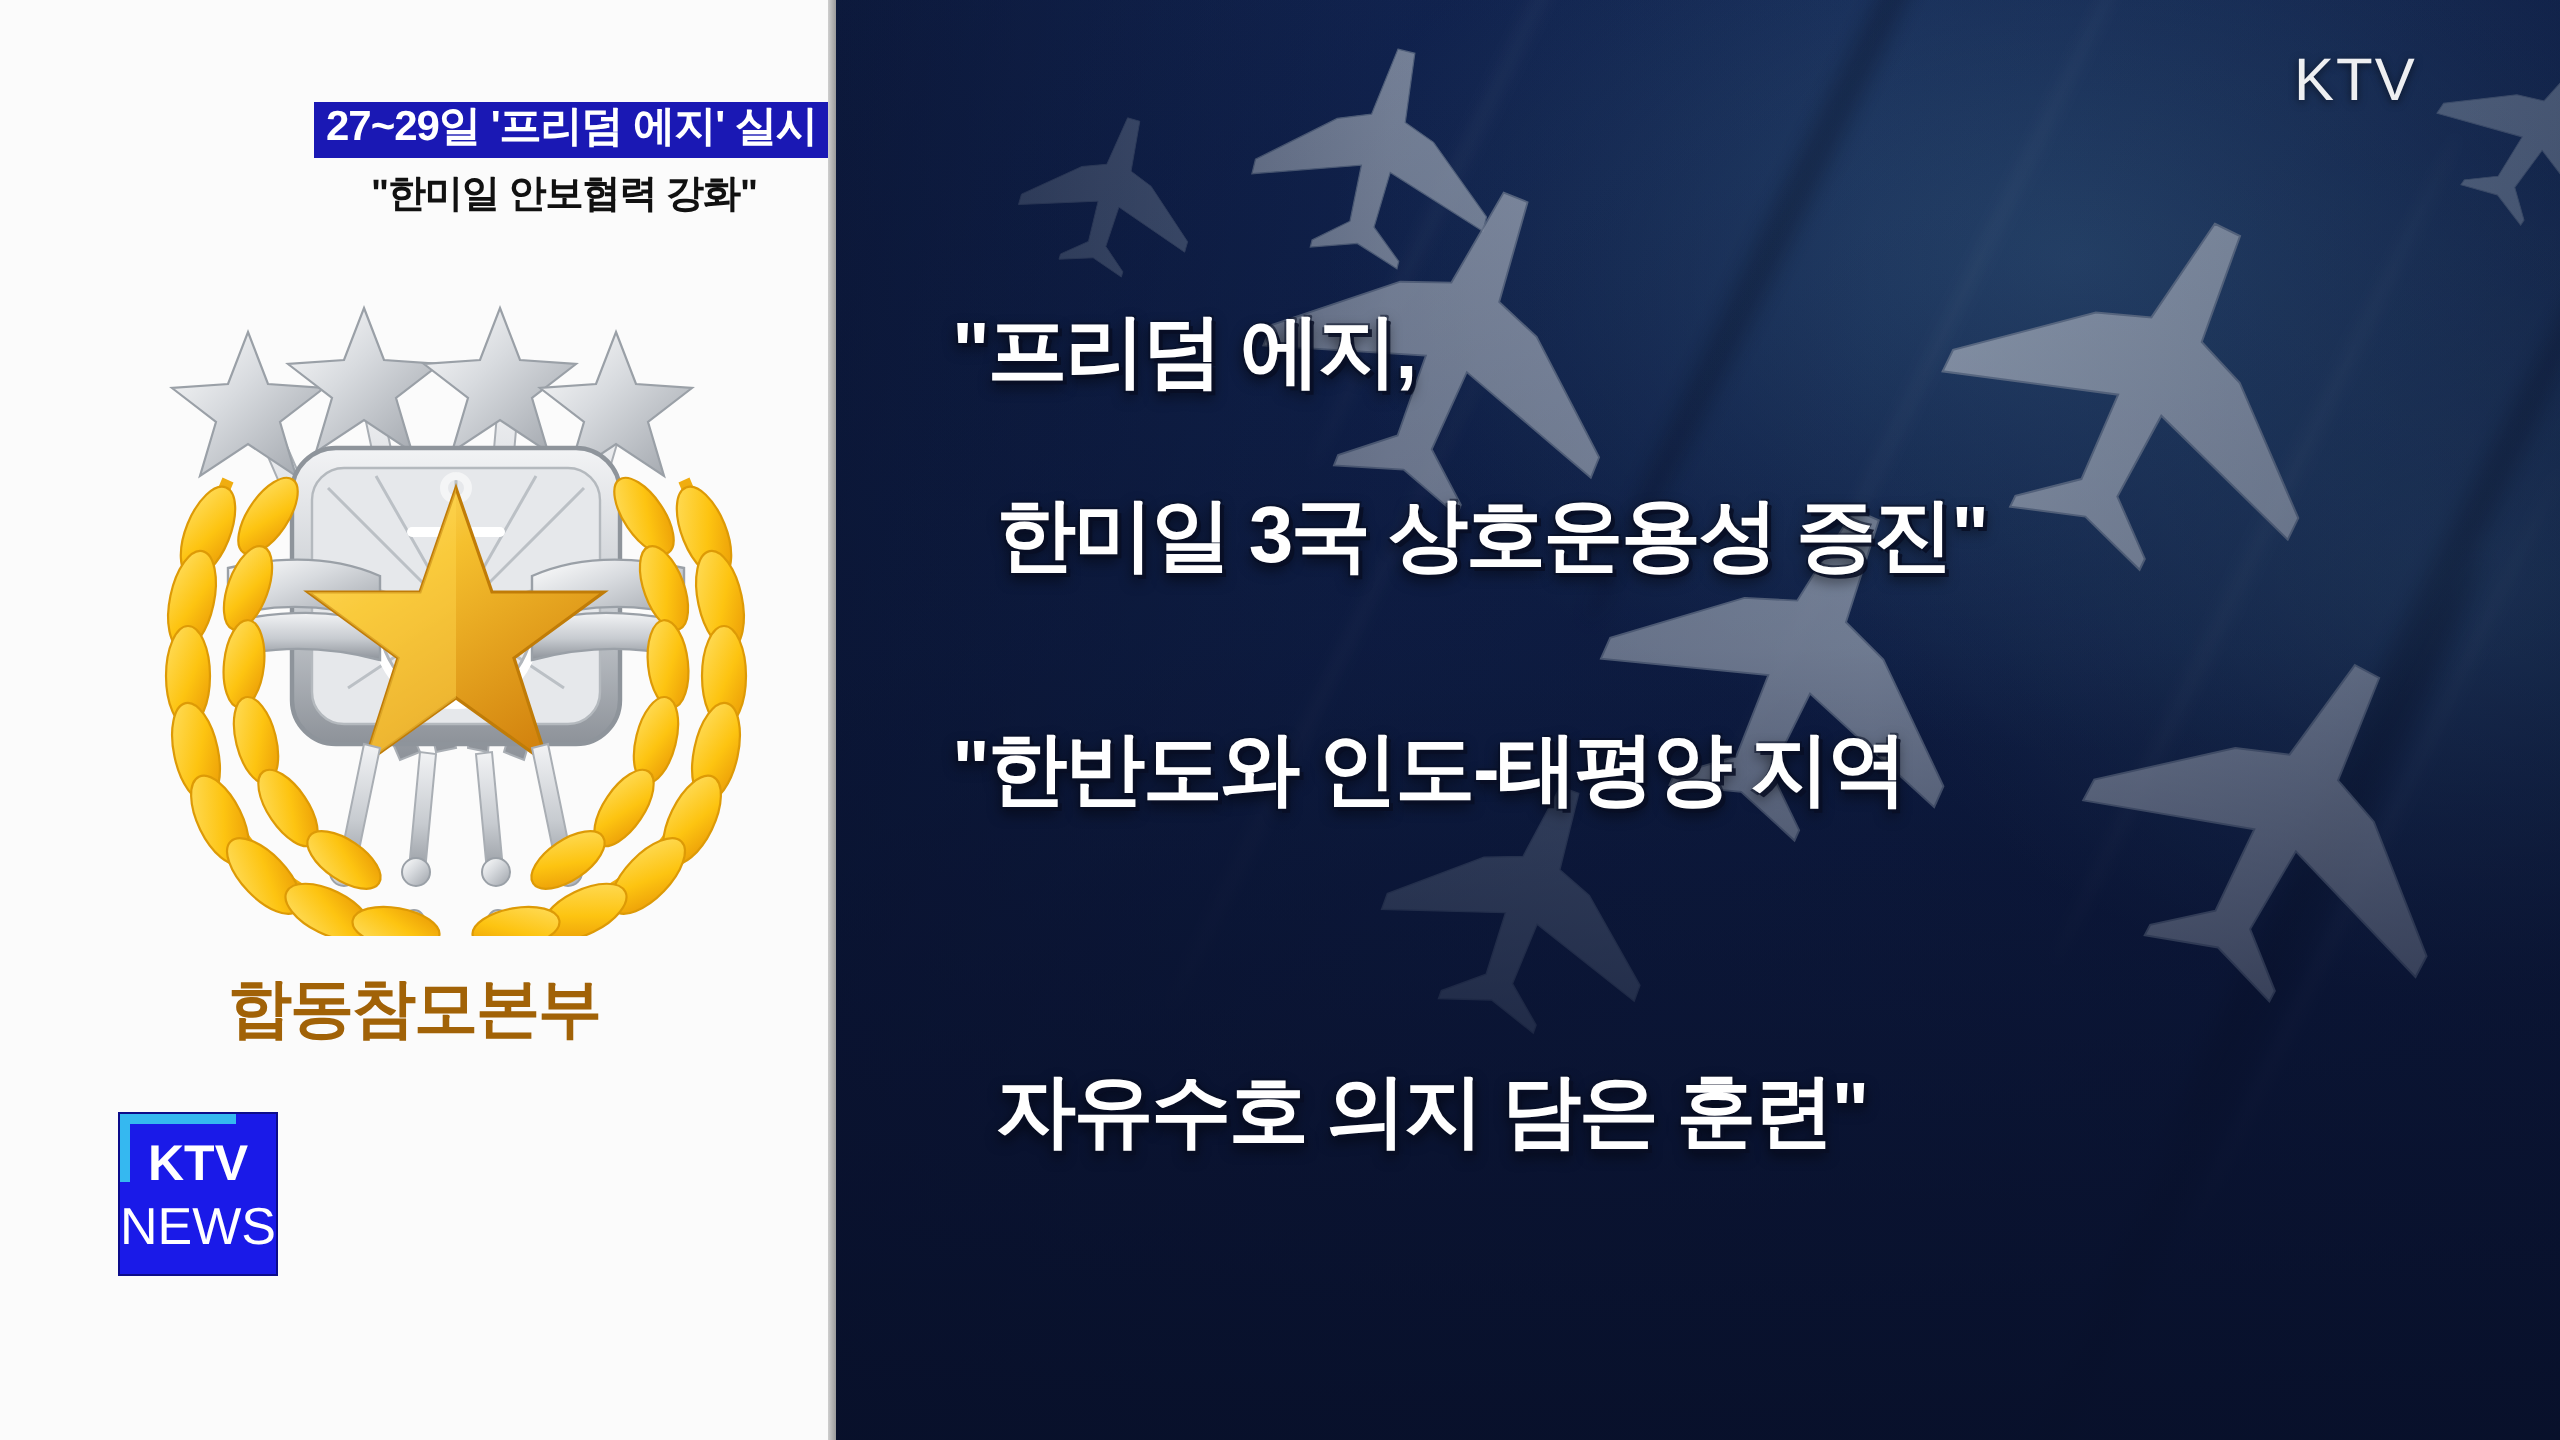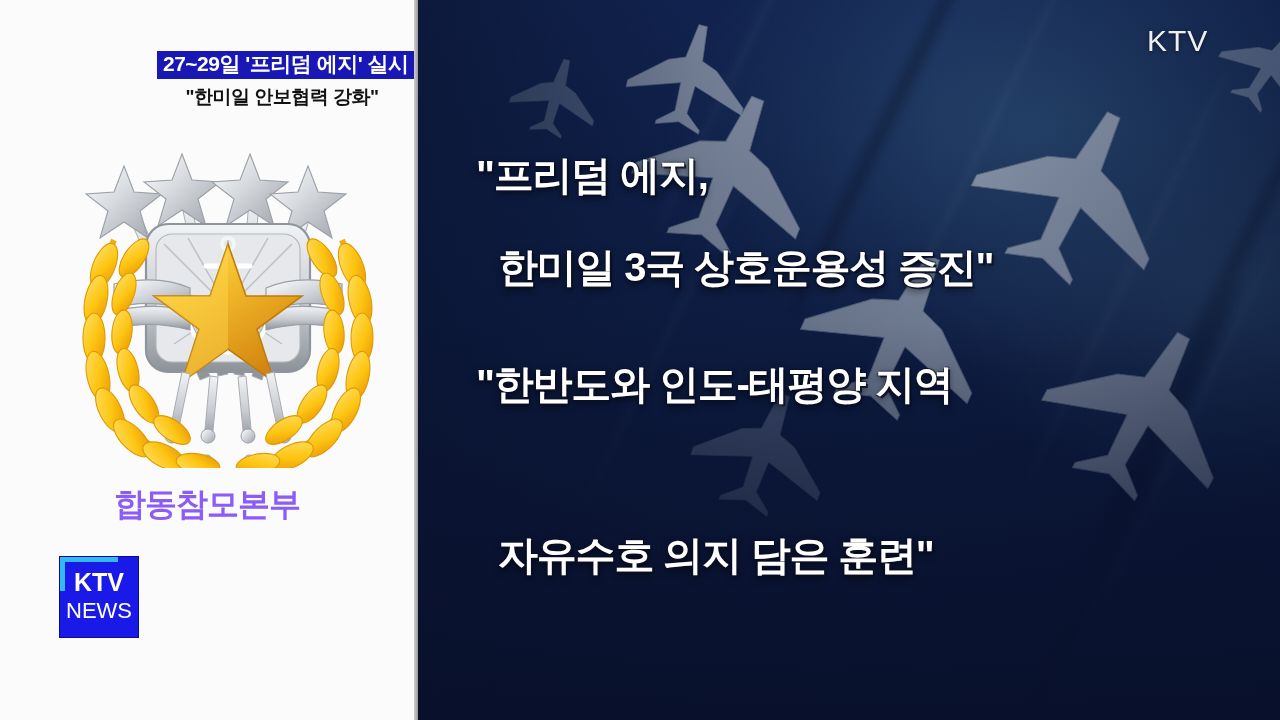--- a/index.html
+++ b/index.html
@@ -63,21 +63,21 @@
     left: 78px; top: 148px;
     width: 300px; height: 320px;
   }
   #emblem svg { display: block; width: 100%; height: 100%; }
 
   #org-name {
     position: absolute;
     left: 0px; top: 483px;
     width: 414px;
     text-align: center;
-    color: #8b5cf6;
+    color: #a16207;
     font-size: 32px;
     font-weight: bold;
     letter-spacing: -1px;
   }
 
   
   #ktv-logo {
     position: absolute;
     left: 60px; top: 557px;
     width: 78px; height: 80px;
@@ -105,21 +105,21 @@
     font-size: 25px;
     font-weight: bold;
     letter-spacing: 0px;
   }
   #ktv-logo .news-word {
     position: absolute;
     left: 0; top: 41px;
     width: 78px;
     text-align: center;
     color: #ffffff;
-    font-size: 22px;
+    font-size: 26px;
     font-weight: normal;
     letter-spacing: 0px;
   }
 
   
   #right-panel {
     position: absolute;
     left: 418px; top: 0;
     width: 862px; height: 720px;
     overflow: hidden;

